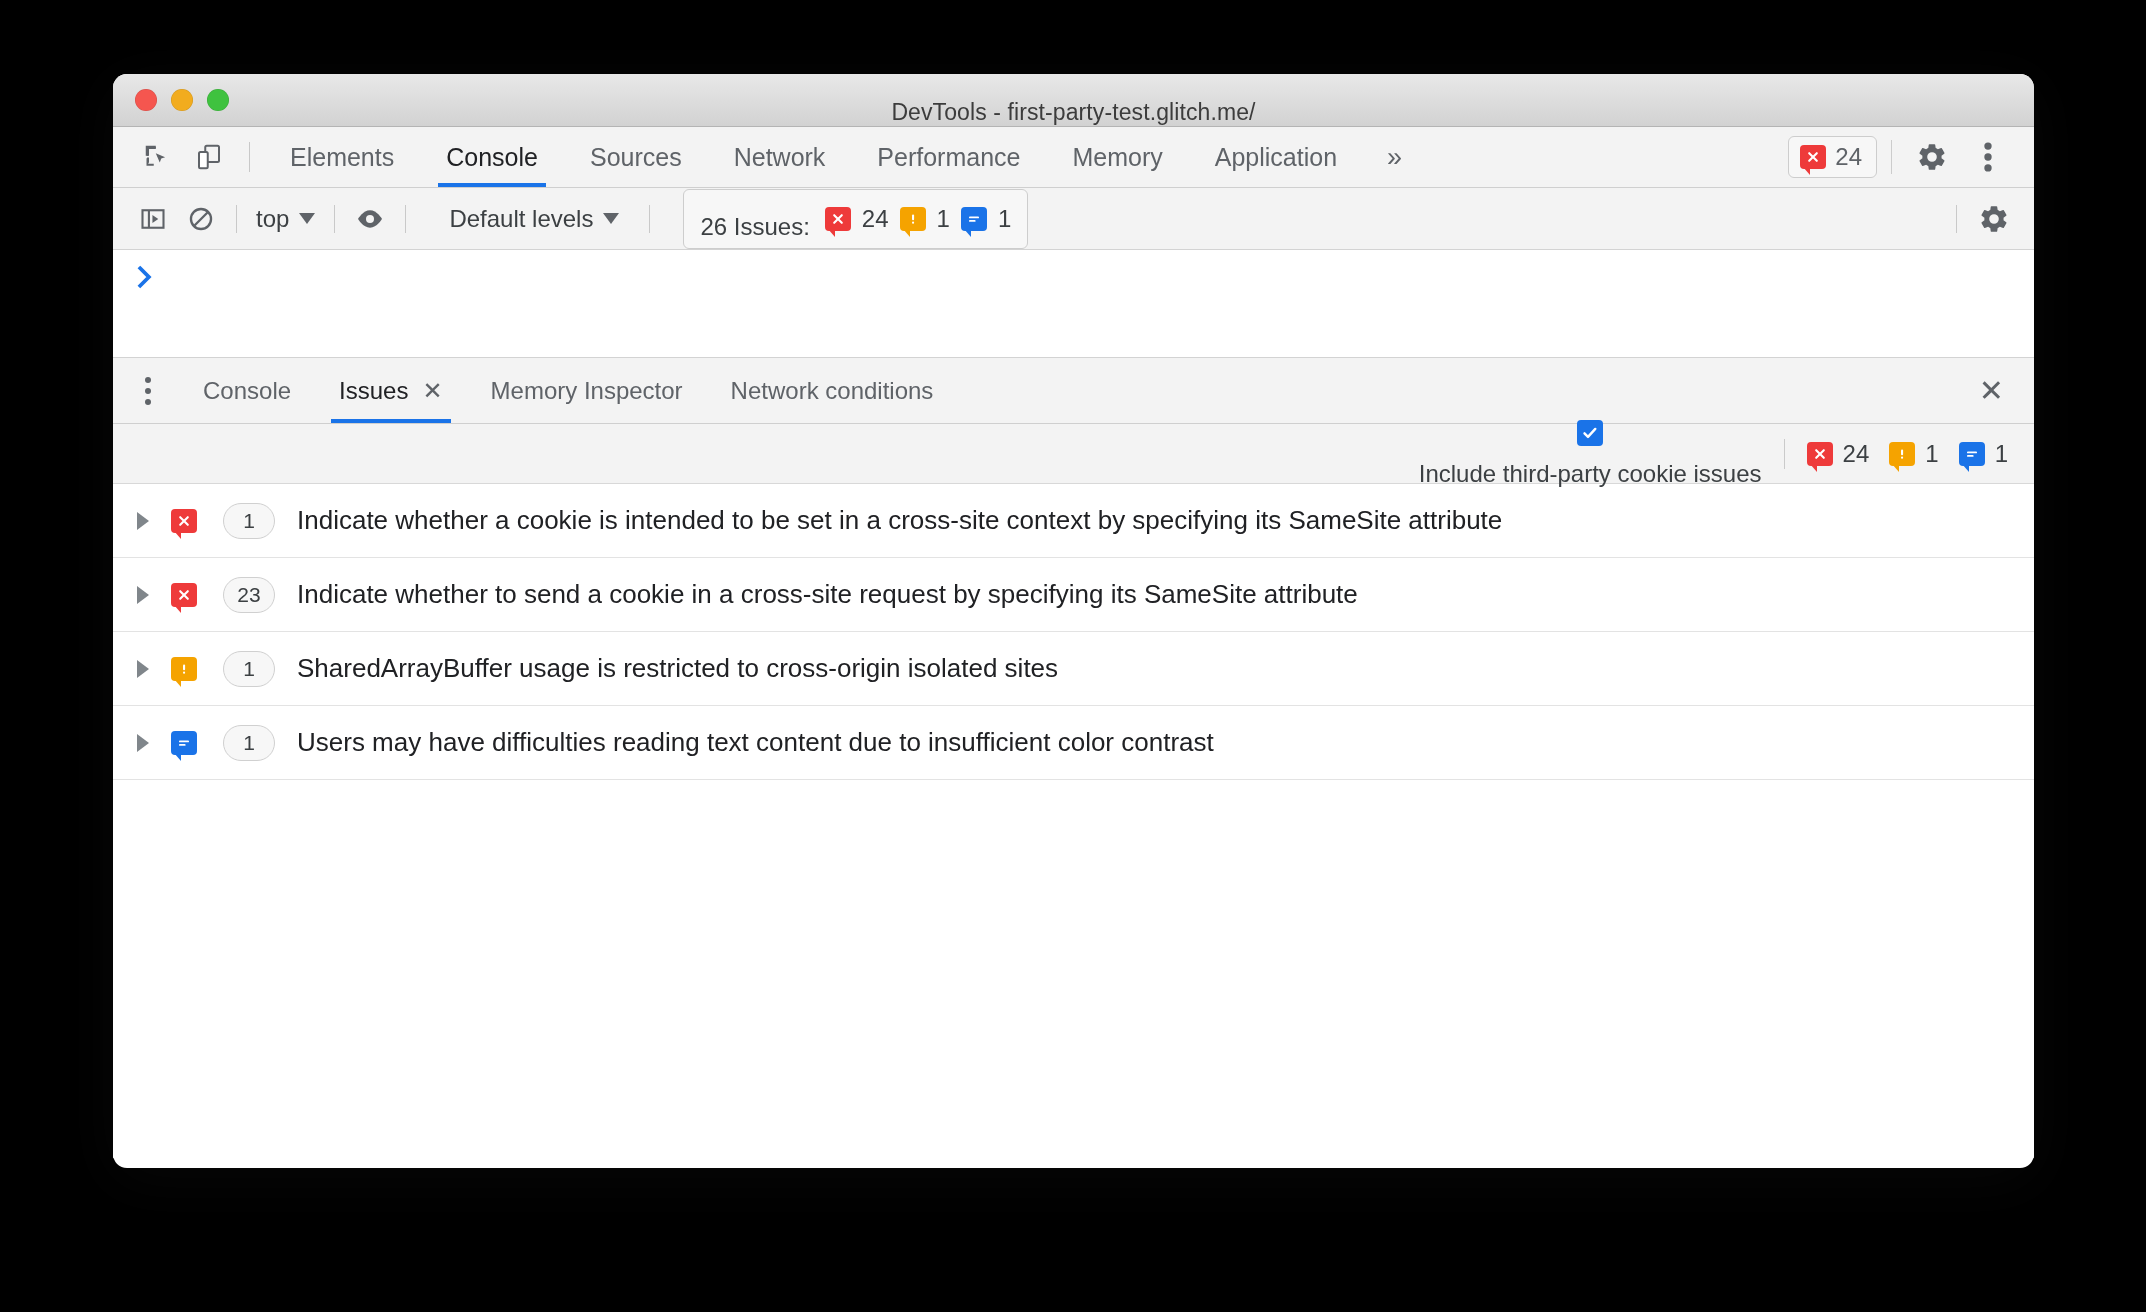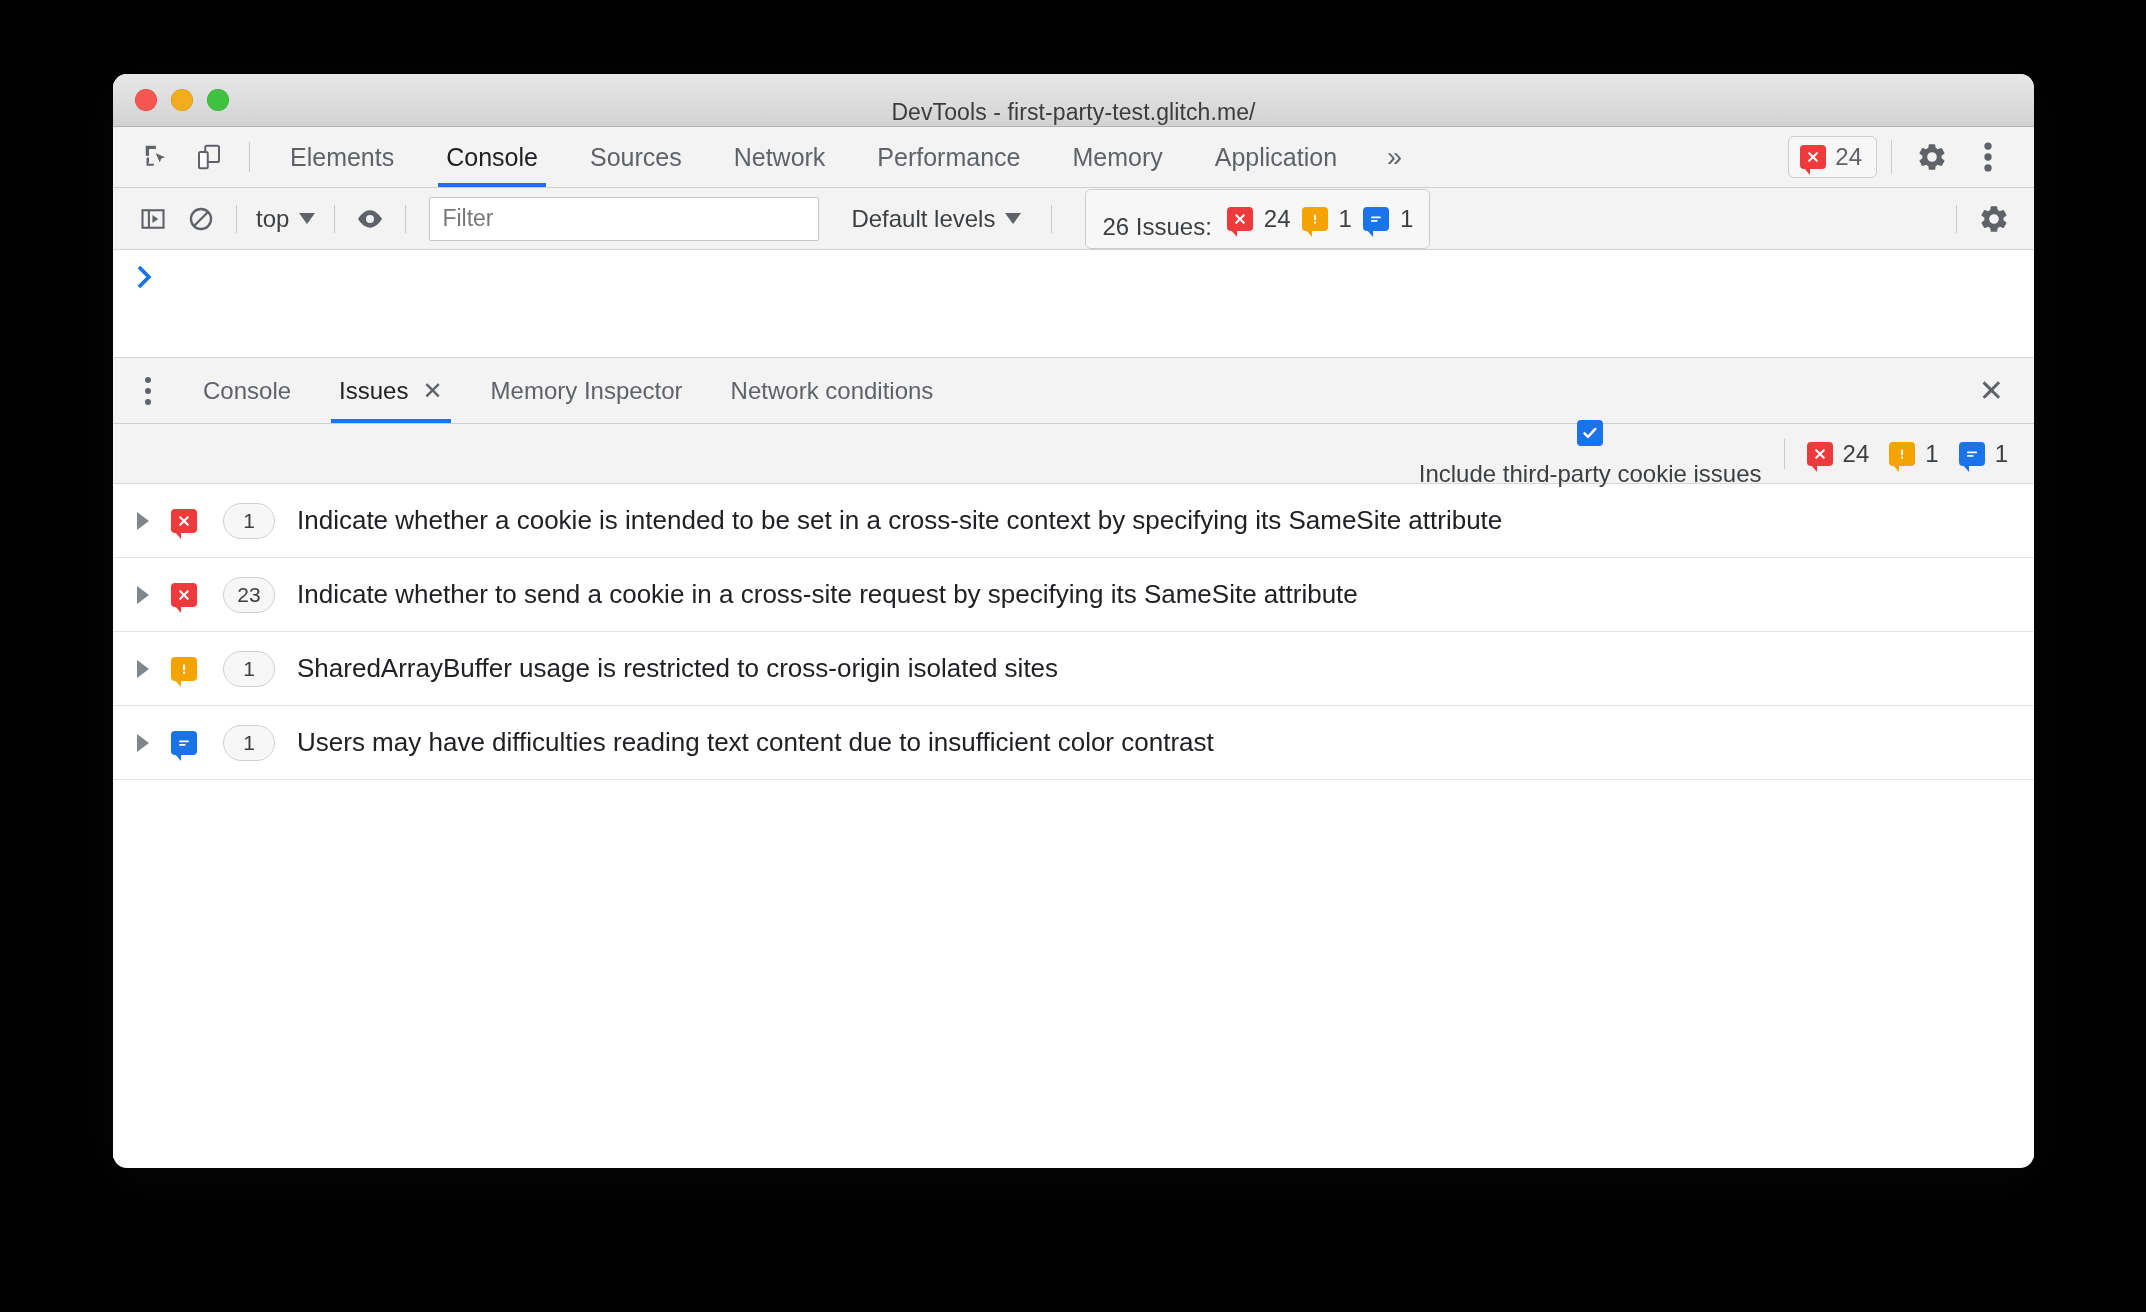--- a/index.html
+++ b/index.html
@@ -467,21 +467,20 @@
         <span class="caret"></span>
       </div>
       <div class="ct-sep"></div>
       <div class="ct-icon">
         <svg width="32" height="32" viewBox="0 0 24 24">
           <path d="M12 5.5C6.8 5.5 3 12 3 12s3.8 6.5 9 6.5 9-6.5 9-6.5-3.8-6.5-9-6.5z" fill="#5f6368"></path>
           <circle cx="12" cy="12" r="3" fill="#f3f3f3"></circle>
         </svg>
       </div>
       <div class="ct-sep"></div>
-      <input class="filter-input" value="" placeholder="Filter" style="">
       <div class="ct-select levels">
         <span>Default levels</span>
         <span class="caret"></span>
       </div>
       <div class="ct-sep" style="margin-left:22px"></div>
       <div class="issues-chip">
         <span class="label">26 Issues:</span>
         <span class="bubble error">
           <svg width="14" height="14" viewBox="0 0 14 14">
             <path d="M3.2 3.2l7.6 7.6M10.8 3.2l-7.6 7.6" stroke="#ffffff" stroke-width="2.1" stroke-linecap="round"></path>

